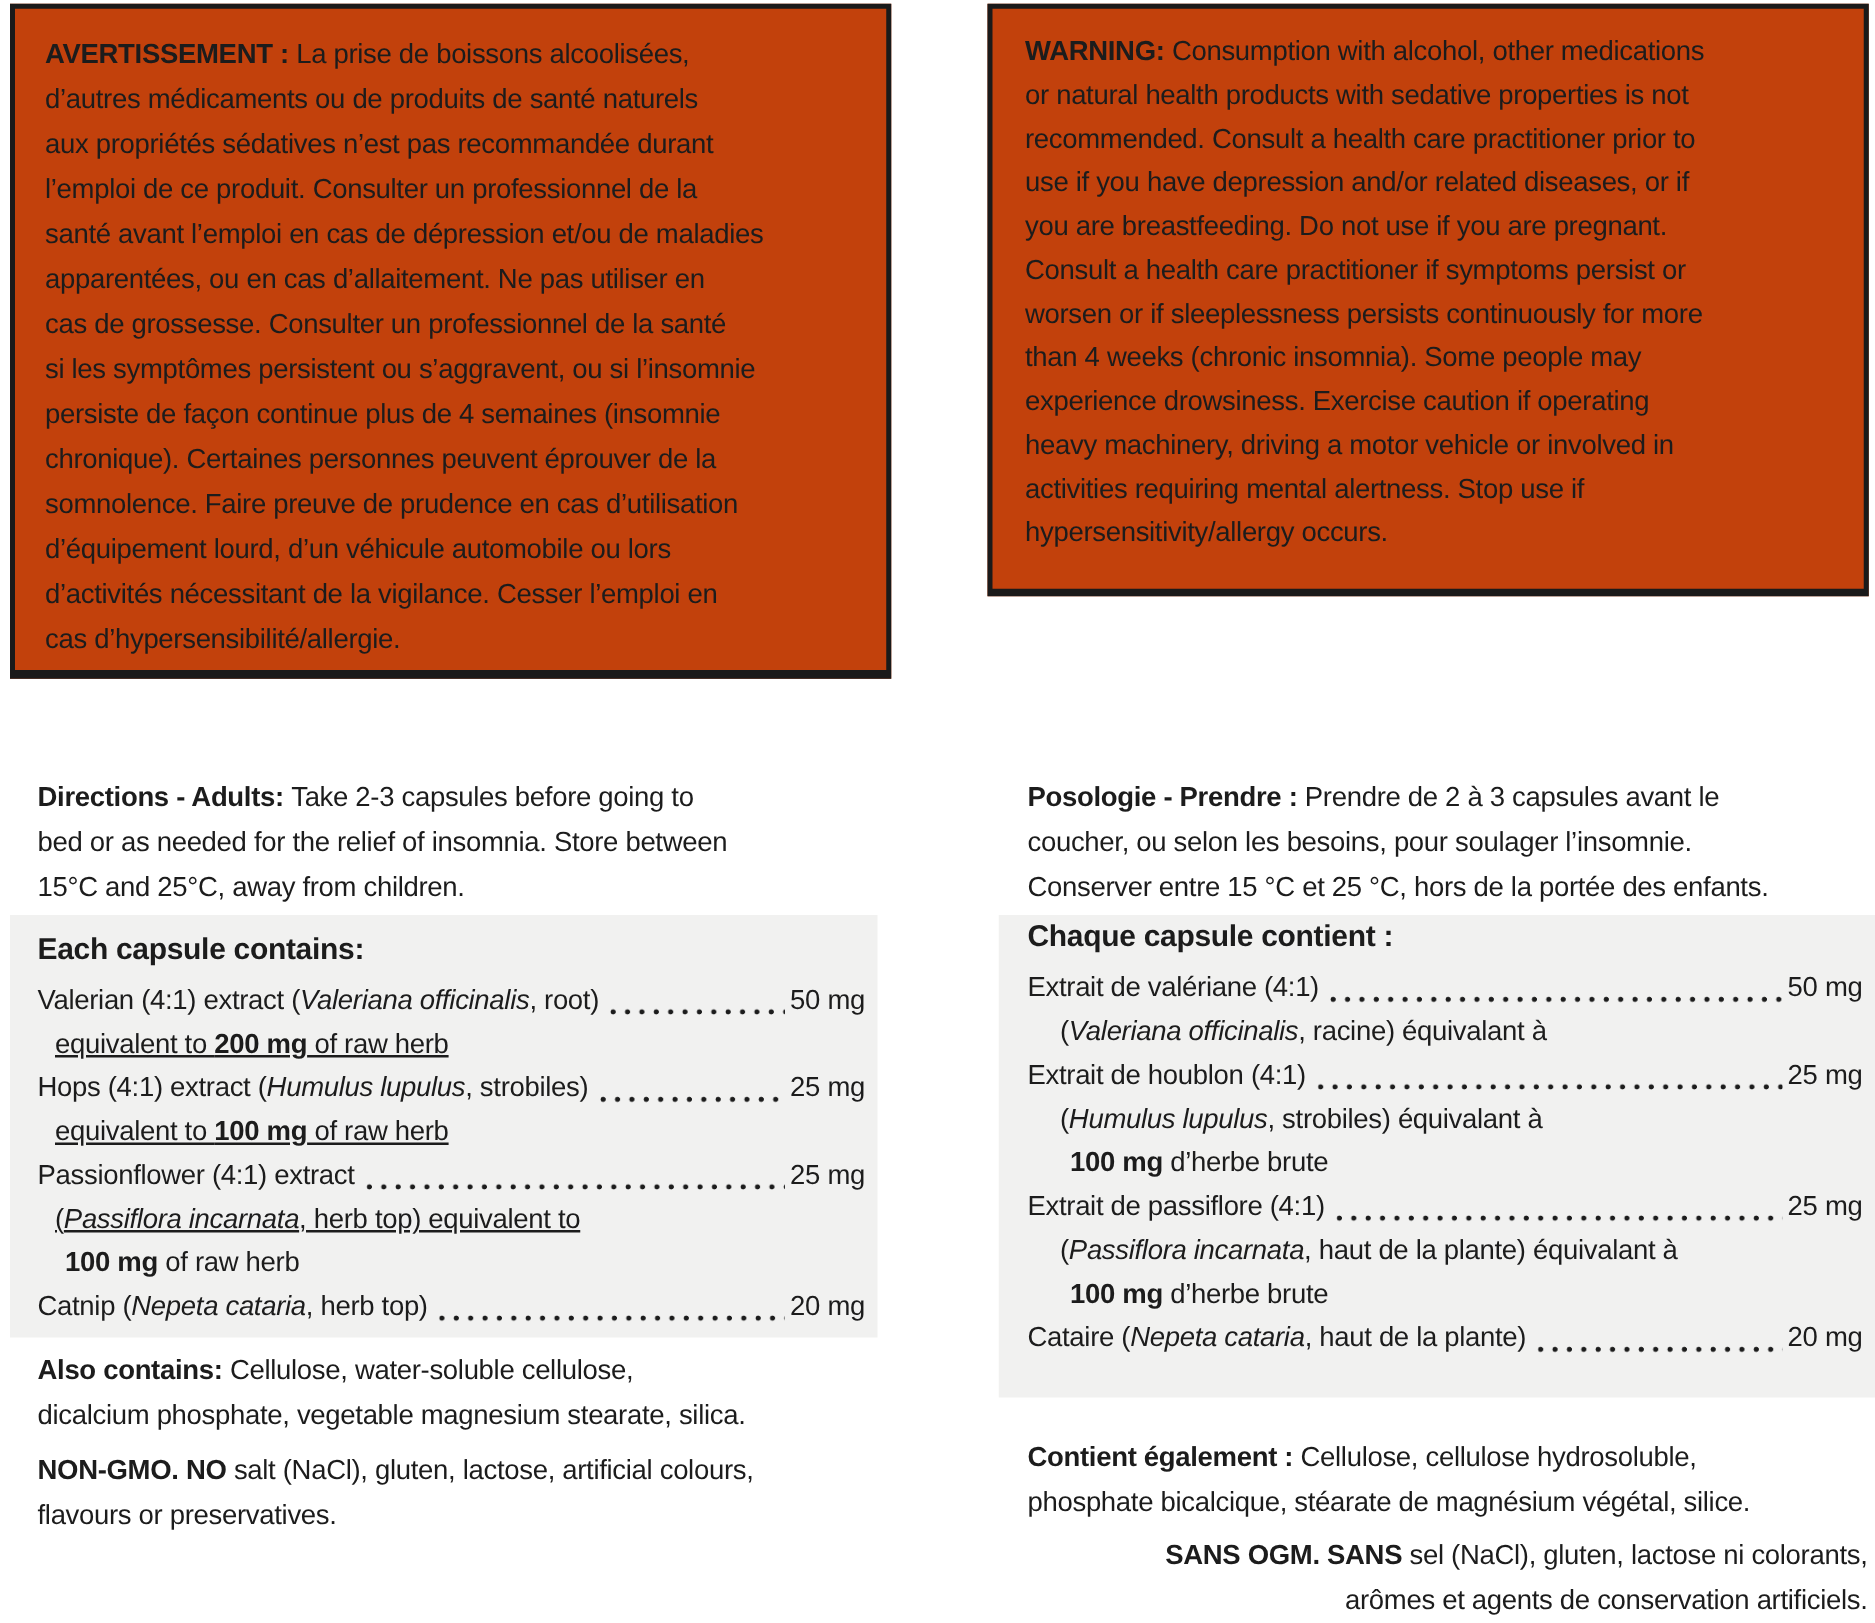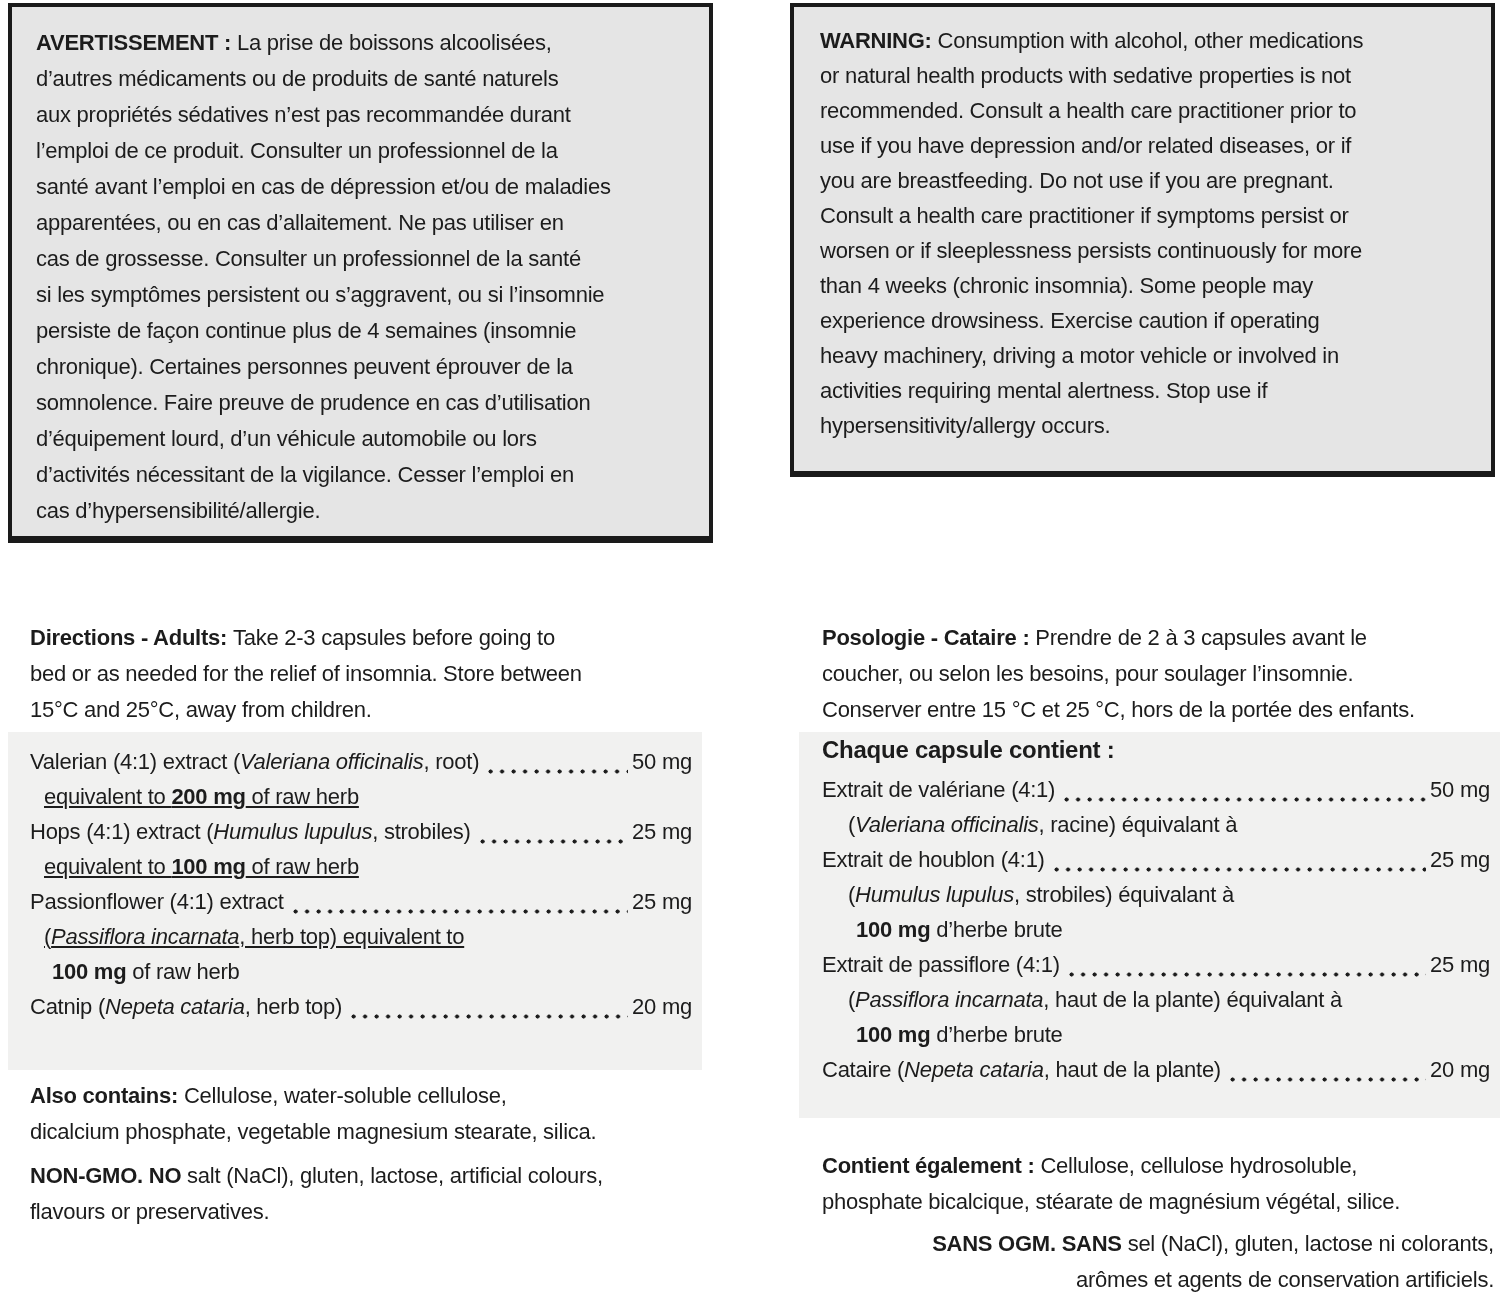--- a/index.html
+++ b/index.html
@@ -7,21 +7,21 @@
     width:1500px;height:1298px;position:relative;background:#ffffff;
     font-family:"Liberation Sans","DejaVu Sans",sans-serif;
     color:#1c1c1c;font-size:22px;letter-spacing:-0.25px;
     -webkit-font-smoothing:antialiased;
   }
   p{margin:0;}
   .b{font-weight:bold;}
   .i{font-style:italic;}
   .para{white-space:pre-line;line-height:36px;}
   .warnbox{
-    position:absolute;box-sizing:border-box;background:#e5e5e5;
+    position:absolute;box-sizing:border-box;background:#c2410c;
     border:4px solid #1a1a1a;overflow:hidden;
   }
   .warnbox.fr{left:8px;top:3px;width:705px;height:540px;padding:18px 24px;border-bottom-width:7px;}
   .warnbox.en{left:790px;top:3px;width:705px;height:474px;padding:16px 26px;border-bottom-width:6px;line-height:35px;}
   .warnbox.en .para{line-height:35px;}
   .directions{position:absolute;left:30px;top:620px;width:690px;}
   .posology{position:absolute;left:822px;top:620px;width:672px;}
   .graybox{
     position:absolute;box-sizing:border-box;background:#f1f1f0;overflow:hidden;
   }
@@ -81,25 +81,26 @@
 experience drowsiness. Exercise caution if operating
 heavy machinery, driving a motor vehicle or involved in
 activities requiring mental alertness. Stop use if
 hypersensitivity/allergy occurs.</span></p>
   </section>
 
   <p class="para directions"><span class="b">Directions - Adults: </span><span>Take 2-3 capsules before going to
 bed or as needed for the relief of insomnia. Store between
 15°C and 25°C, away from children.</span></p>
 
-  <p class="para posology"><span class="b">Posologie - Cataire : </span><span>Prendre de 2 à 3 capsules avant le
+  <p class="para posology"><span class="b">Posologie - Prendre : </span><span>Prendre de 2 à 3 capsules avant le
 coucher, ou selon les besoins, pour soulager l’insomnie.
 Conserver entre 15 °C et 25 °C, hors de la portée des enfants.</span></p>
 
   <section class="graybox gb-left">
+    <h2 class="cap-heading">Each capsule contains:</h2>
     <div class="ing-list list-en">
         <div class="ing-main">
           <span class="ing-name"><span>Valerian (4:1) extract (</span><span class="i">Valeriana officinalis</span><span>, root)</span></span>
           <span class="leader"></span>
           <span class="ing-amt">50 mg</span>
         </div>
         <div class="ing-cont ind1"><span>equivalent to </span><span class="b">200 mg</span><span> of raw herb</span></div>
         <div class="ing-main">
           <span class="ing-name"><span>Hops (4:1) extract (</span><span class="i">Humulus lupulus</span><span>, strobiles)</span></span>
           <span class="leader"></span>

